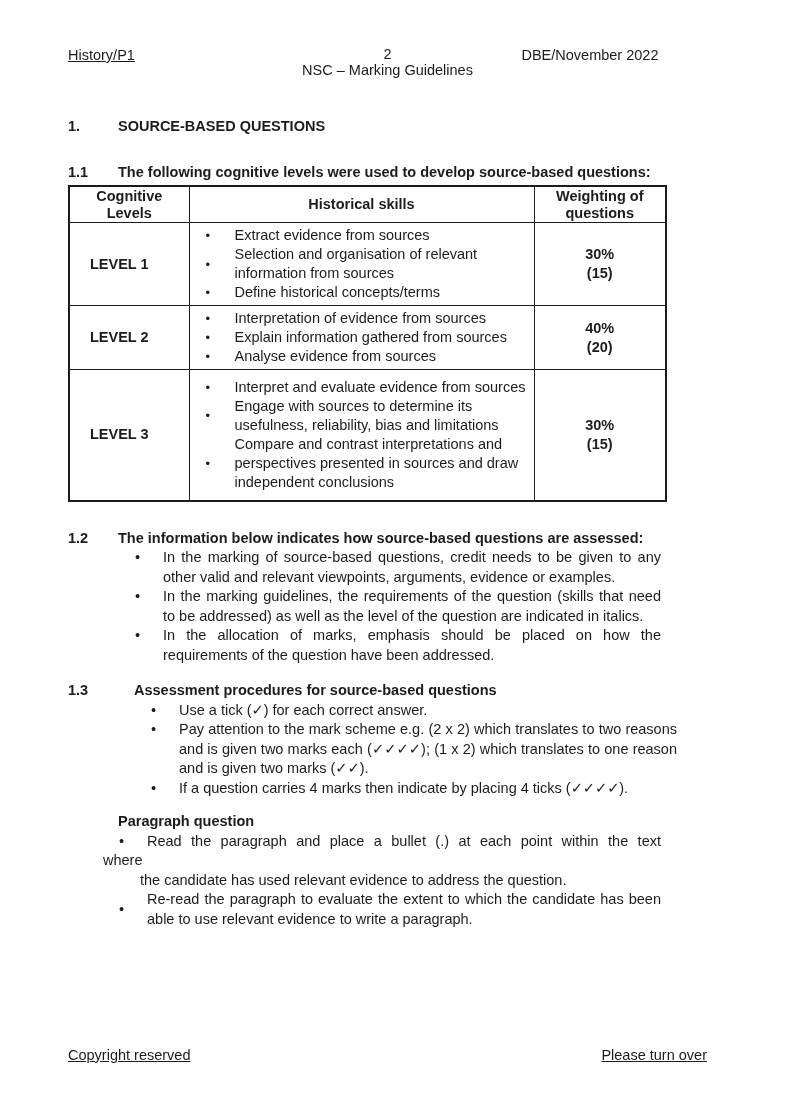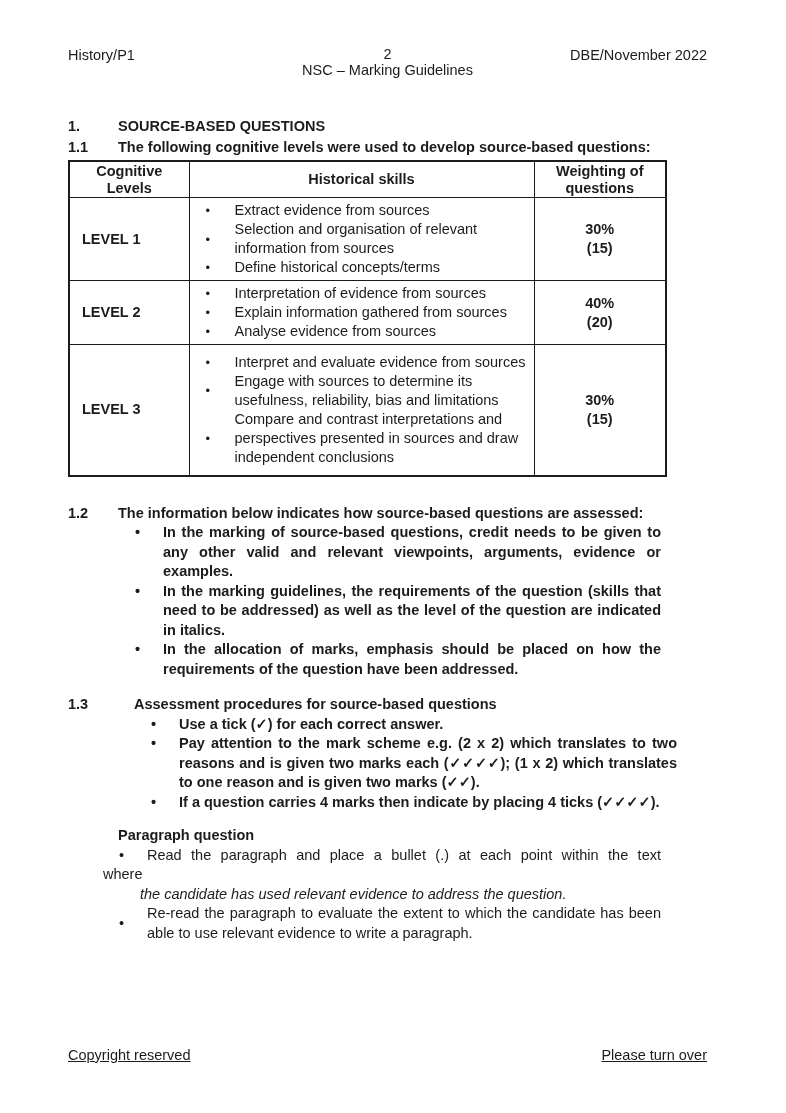--- a/index.html
+++ b/index.html
@@ -11,81 +11,81 @@
     font-family:"Liberation Sans", sans-serif;
     font-size:14.5px; line-height:19.5px;
     color:#1c1c1c;
     overflow:hidden;
   }
   
   .hdr {
     position:absolute; top:46px; left:68px; width:639px;
     display:flex; align-items:flex-start;
   }
-  .hdr-left { flex:1; text-align:left; }
+  .hdr-left { flex:1; text-align:left;text-decoration:underline; }
   .hdr-center { flex:0 0 auto; text-align:center; }
-  .hdr-right { flex:1; text-align:right; }
+  .hdr-right { flex:1; text-align:center; }
   .hdr-center div { line-height:16px; }
   .ftr {
     position:absolute; top:1046px; left:68px; width:639px;
     display:flex; justify-content:space-between;text-decoration:underline;
   }
   
   .content { position:absolute; top:0; left:68px; width:610px; }
   .sec { display:flex; align-items:flex-start; }
   .sec-num { flex:0 0 50px; font-weight:bold; }
   .sec-body { flex:1; }
   .sec-heading { width:557px; font-weight:bold; text-align:justify; }
   .s1 { margin-top:117px; }
   .s1 .sec-title { font-weight:bold; }
-  .s11 { margin-top:1px; }
+  .s11 { margin-top:26px; }
   .s12 { margin-top:27px; }
   .s13 { margin-top:16px;gap:16px; }
   
-  .blist { width:543px;font-weight:bold; }
+  .blist { width:543px; }
   .bullet-row { display:flex; align-items:flex-start; }
   .b-marker { flex:0 0 45px; padding-left:17px; }
   .b-marker::before { content:"\2022"; }
   .b-text { flex:1; text-align:justify; }
   
   table.cog {
     border-collapse:collapse; table-layout:fixed;
     width:597px; margin-top:3px;
     line-height:19px;
     border:2px solid #1c1c1c;
   }
   table.cog th, table.cog td { border:1px solid #1c1c1c; }
   table.cog th {
     font-weight:bold; text-align:center; vertical-align:middle;
     line-height:16.5px; height:34px; padding:1px 2px;
   }
   .col-level { width:120px; }
   .col-skills { width:345px; }
   .col-weight { width:132px; }
-  td.level-cell { font-weight:bold; vertical-align:middle; padding-left:12px; }
+  td.level-cell { font-weight:bold; vertical-align:middle; padding-left:20px; }
   td.skills-cell { vertical-align:middle; padding:3px 6px 3px 0; }
   td.weight-cell { font-weight:bold; text-align:center; vertical-align:middle; }
   .sk-row { display:flex; align-items:center; }
   .sk-marker { flex:0 0 45px; padding-left:16px; }
   .sk-marker::before { content:"\2022"; font-size:13px; }
   .sk-text { flex:1; }
   tr.r1 td { height:80px; }
   tr.r2 td { height:58px; }
   tr.r3 td { height:131px; }
   
   .pq { margin-top:14px; margin-left:50px; width:543px; }
   .pq-heading { font-weight:bold; }
   .pq-intro { text-align:justify; }
   .pq-brow { display:flex; align-items:center; }
   .pq-marker { flex:0 0 29px; padding-left:1px; }
   .pq-marker::before { content:"\2022"; }
   .pq-btext { flex:1; text-align:justify; }
   .stretch { text-align:justify; text-align-last:justify; }
   .pq-hang { margin-left:-15px; }
-  .pq-cont { margin-left:22px;font-style:italic; }
+  .pq-cont { margin-left:22px; }
 </style>
 </head>
 <body>
 
 <div class="page">
 
   <div class="hdr">
     <div class="hdr-left">History/P1</div>
     <div class="hdr-center">
       <div>2</div>

